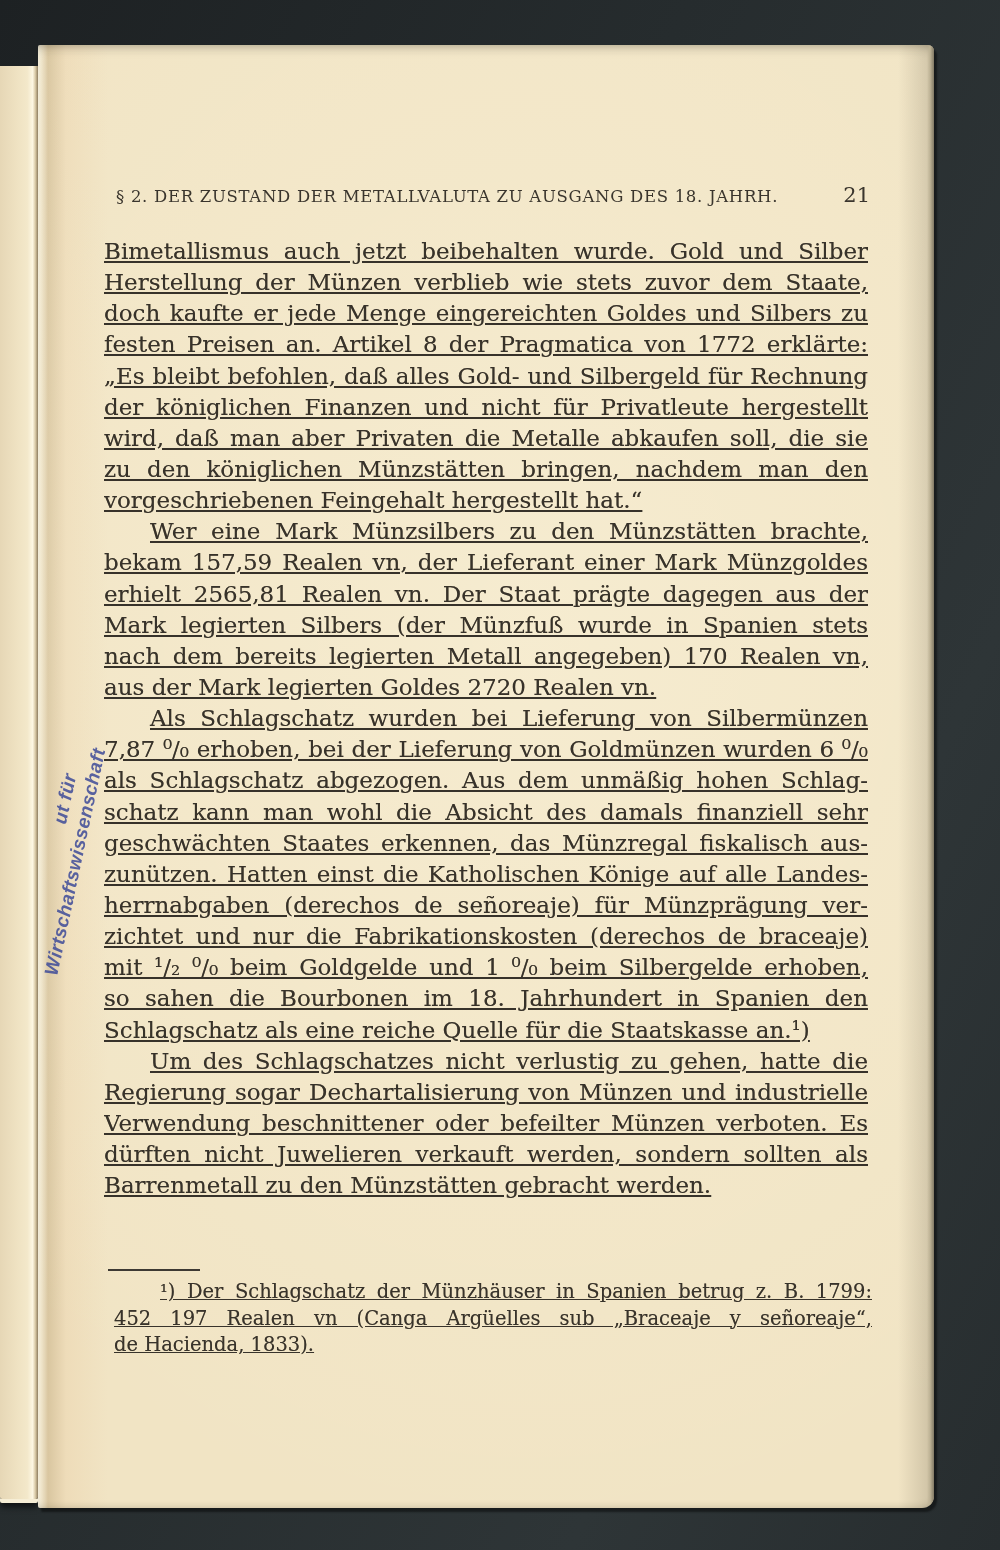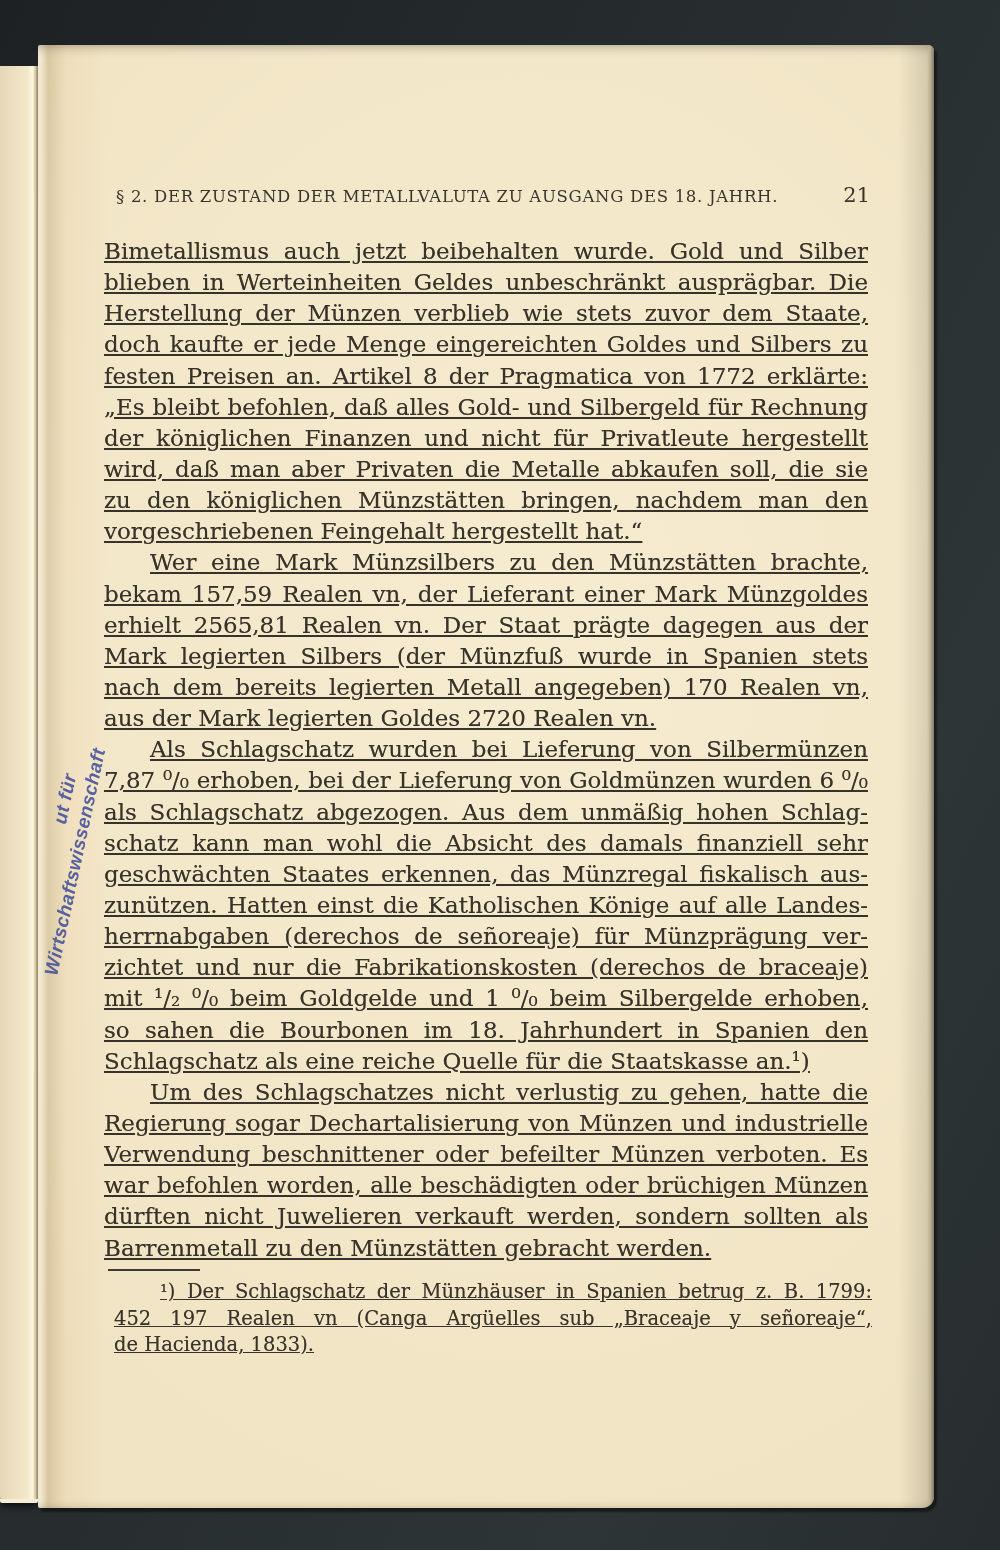--- a/index.html
+++ b/index.html
@@ -85,21 +85,20 @@
 
 <div class="page">
   <div class="header-row">
     <span class="header-title">§ 2. DER ZUSTAND DER METALLVALUTA ZU AUSGANG DES 18. JAHRH.</span>
     <span class="header-page-num">21</span>
   </div>
 
   <div class="body-text">
       <div class="para">
         <div class="bodyline">Bimetallismus auch jetzt beibehalten wurde. Gold und Silber</div>
-        <div class="bodyline">blieben in Werteinheiten Geldes unbeschränkt ausprägbar. Die</div>
         <div class="bodyline">Herstellung der Münzen verblieb wie stets zuvor dem Staate,</div>
         <div class="bodyline">doch kaufte er jede Menge eingereichten Goldes und Silbers zu</div>
         <div class="bodyline">festen Preisen an. Artikel 8 der Pragmatica von 1772 erklärte:</div>
         <div class="bodyline">„Es bleibt befohlen, daß alles Gold- und Silbergeld für Rechnung</div>
         <div class="bodyline">der königlichen Finanzen und nicht für Privatleute hergestellt</div>
         <div class="bodyline">wird, daß man aber Privaten die Metalle abkaufen soll, die sie</div>
         <div class="bodyline">zu den königlichen Münzstätten bringen, nachdem man den</div>
         <div class="bodyline lastline">vorgeschriebenen Feingehalt hergestellt hat.“</div>
       </div>
       <div class="para indent">
@@ -120,21 +119,20 @@
         <div class="bodyline">herrnabgaben (derechos de señoreaje) für Münzprägung ver-</div>
         <div class="bodyline">zichtet und nur die Fabrikationskosten (derechos de braceaje)</div>
         <div class="bodyline">mit ¹/₂ ⁰/₀ beim Goldgelde und 1 ⁰/₀ beim Silbergelde erhoben,</div>
         <div class="bodyline">so sahen die Bourbonen im 18. Jahrhundert in Spanien den</div>
         <div class="bodyline lastline">Schlagschatz als eine reiche Quelle für die Staatskasse an.¹)</div>
       </div>
       <div class="para indent">
         <div class="bodyline">Um des Schlagschatzes nicht verlustig zu gehen, hatte die</div>
         <div class="bodyline">Regierung sogar Dechartalisierung von Münzen und industrielle</div>
         <div class="bodyline">Verwendung beschnittener oder befeilter Münzen verboten. Es</div>
-        <div class="bodyline">war befohlen worden, alle beschädigten oder brüchigen Münzen</div>
         <div class="bodyline">dürften nicht Juwelieren verkauft werden, sondern sollten als</div>
         <div class="bodyline lastline">Barrenmetall zu den Münzstätten gebracht werden.</div>
       </div>
     </div>
 
   <div class="footnote-rule"></div>
 
   <div class="footnote">
       <div class="bodyline">¹) Der Schlagschatz der Münzhäuser in Spanien betrug z. B. 1799:</div>
       <div class="bodyline">452 197 Realen vn (Canga Argüelles sub „Braceaje y señoreaje“, Diccionario</div>

